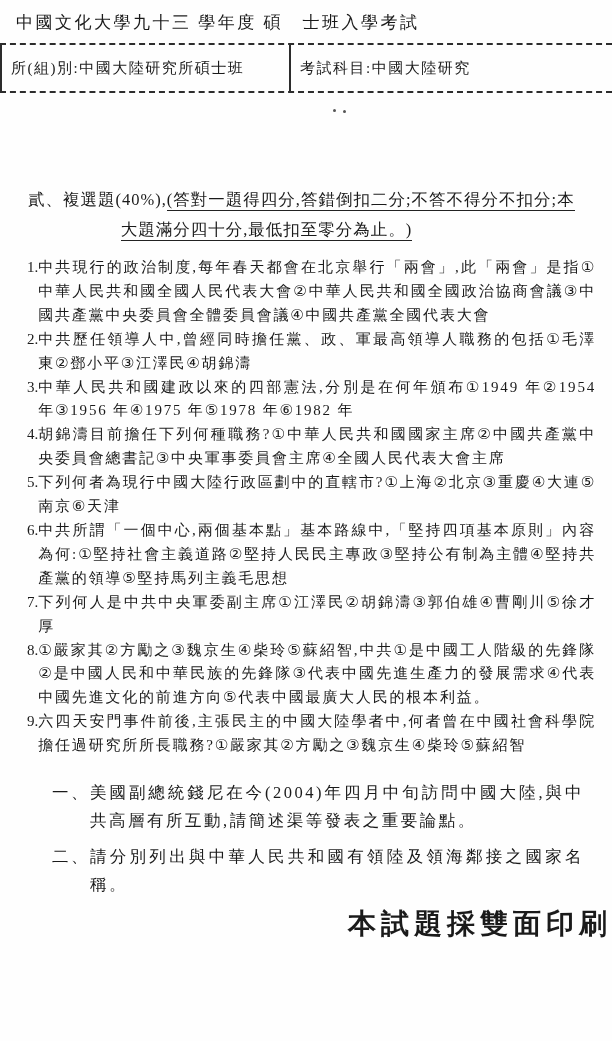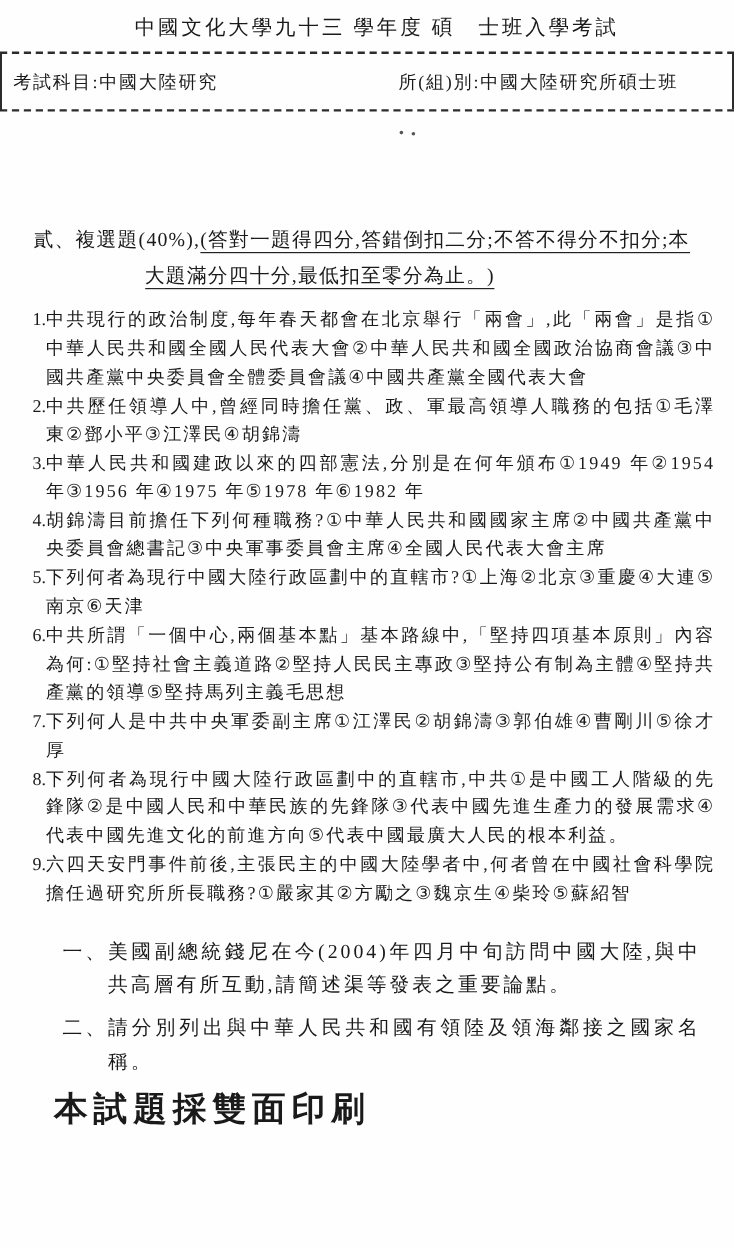--- a/index.html
+++ b/index.html
@@ -9,21 +9,20 @@
     margin:0 auto;
     background:#fefefe;
     color:#1a1a1a;
     font-family:"Liberation Serif","DejaVu Serif","DejaVu Sans",serif;
     overflow:hidden;
     box-sizing:border-box;
   }
   
   .title {
     margin:0; padding-top:11px;
-    text-align:center;
     font-size:17px; font-weight:normal;
     letter-spacing:2.5px;
     white-space:nowrap;
     padding-left:16px;
   }
   .info-row {
     display:flex; align-items:stretch;
     margin-top:9px;
     height:46px;
     border-top:2px dashed #2c2c2c;
@@ -57,41 +56,41 @@
   .qnum { flex:none; letter-spacing:0; }
   .qtext { flex:1; text-align:justify; }
   
   .sec3-title { margin:17px 0 0 27px; font-size:16px; letter-spacing:1px; }
   .essays { margin:21px 28px 0 52px; font-size:16.5px; line-height:27.5px; letter-spacing:2.5px; }
   .essay { display:flex; margin-bottom:9px; }
   .enum { flex:none; }
   .etext { flex:1; text-align:justify; }
   
   .footer-notice {
-    margin:-2px 12px 0 0;
-    text-align:left;
+    margin:-2px 0 0 0;
+    text-align:right;
     padding-left:45px;
     font-size:28px; font-weight:bold;
     letter-spacing:5px;
     white-space:nowrap;
   }
 </style>
 </head>
 <body>
 
 <div class="page">
 
   <h1 class="title">中國文化大學九十三 學年度 碩　士班入學考試</h1>
 
   <div class="info-row">
+    <div class="info-cell left">
+      <span>所(組)別:中國大陸研究所碩士班</span>
+    </div>
     <div class="info-cell right">
       <span>考試科目:中國大陸研究</span>
-    </div>
-    <div class="info-cell left">
-      <span>所(組)別:中國大陸研究所碩士班</span>
     </div>
   </div>
 
   <span class="speck s1"></span>
   <span class="speck s2"></span>
 
   <section class="sec2">
     <p class="sec2-line1"><span>貳、複選題(40%),</span><span class="ul">(答對一題得四分,答錯倒扣二分;不答不得分不扣分;本</span></p>
     <p class="sec2-line2"><span class="ul">大題滿分四十分,最低扣至零分為止。)</span></p>
   </section>
@@ -120,21 +119,21 @@
     <li class="q">
         <span class="qnum">6.</span>
         <span class="qtext">中共所謂「一個中心,兩個基本點」基本路線中,「堅持四項基本原則」內容為何:①堅持社會主義道路②堅持人民民主專政③堅持公有制為主體④堅持共產黨的領導⑤堅持馬列主義毛思想</span>
       </li>
     <li class="q">
         <span class="qnum">7.</span>
         <span class="qtext">下列何人是中共中央軍委副主席①江澤民②胡錦濤③郭伯雄④曹剛川⑤徐才厚</span>
       </li>
     <li class="q">
         <span class="qnum">8.</span>
-        <span class="qtext">下列何者為現行中國大陸行政區劃中的直轄市,中共①是中國工人階級的先鋒隊②是中國人民和中華民族的先鋒隊③代表中國先進生產力的發展需求④代表中國先進文化的前進方向⑤代表中國最廣大人民的根本利益。</span>
+        <span class="qtext">①嚴家其②方勵之③魏京生④柴玲⑤蘇紹智,中共①是中國工人階級的先鋒隊②是中國人民和中華民族的先鋒隊③代表中國先進生產力的發展需求④代表中國先進文化的前進方向⑤代表中國最廣大人民的根本利益。</span>
       </li>
     <li class="q">
         <span class="qnum">9.</span>
         <span class="qtext">六四天安門事件前後,主張民主的中國大陸學者中,何者曾在中國社會科學院擔任過研究所所長職務?①嚴家其②方勵之③魏京生④柴玲⑤蘇紹智</span>
       </li>
   </ol>
 
 
   <div class="essays">
     <div class="essay">

